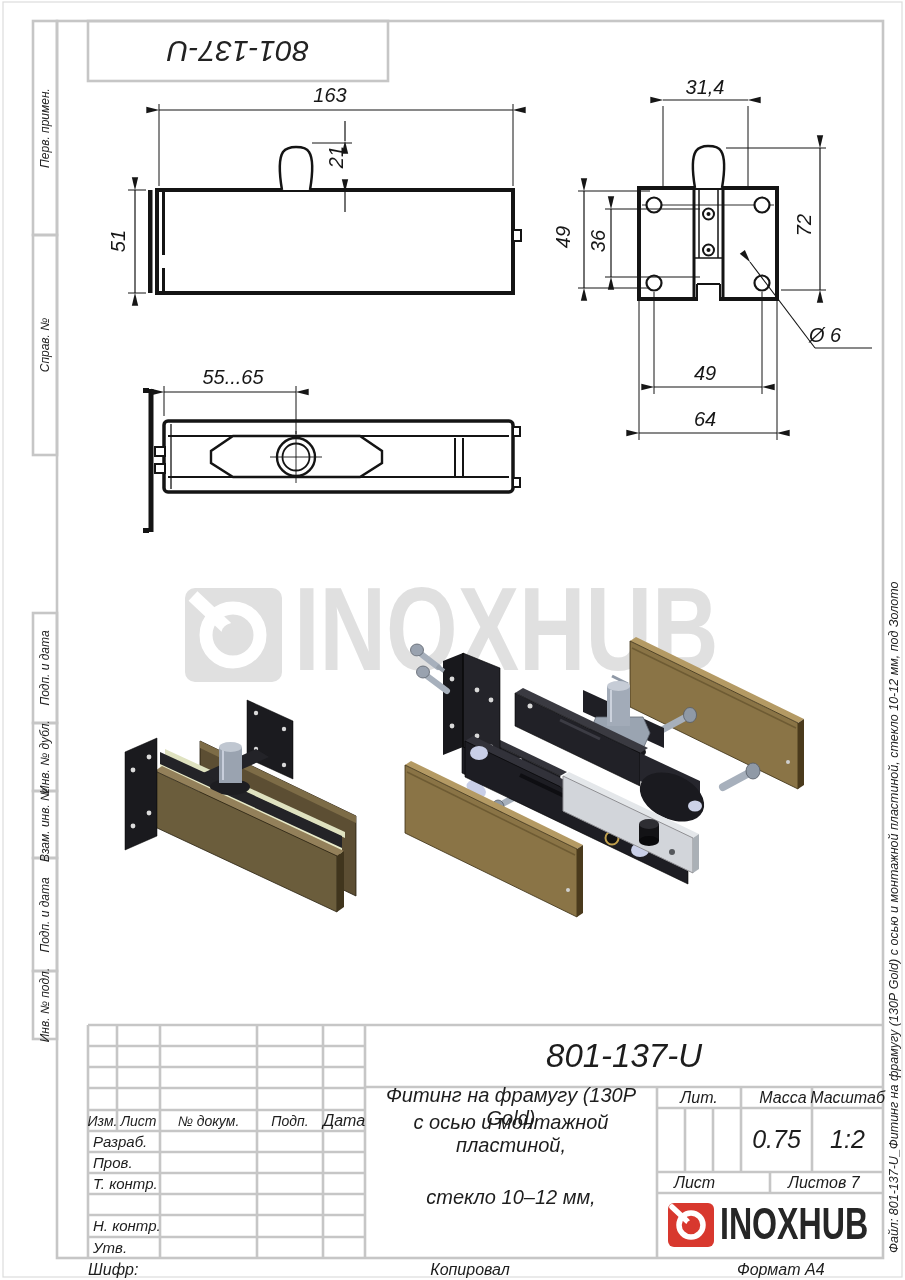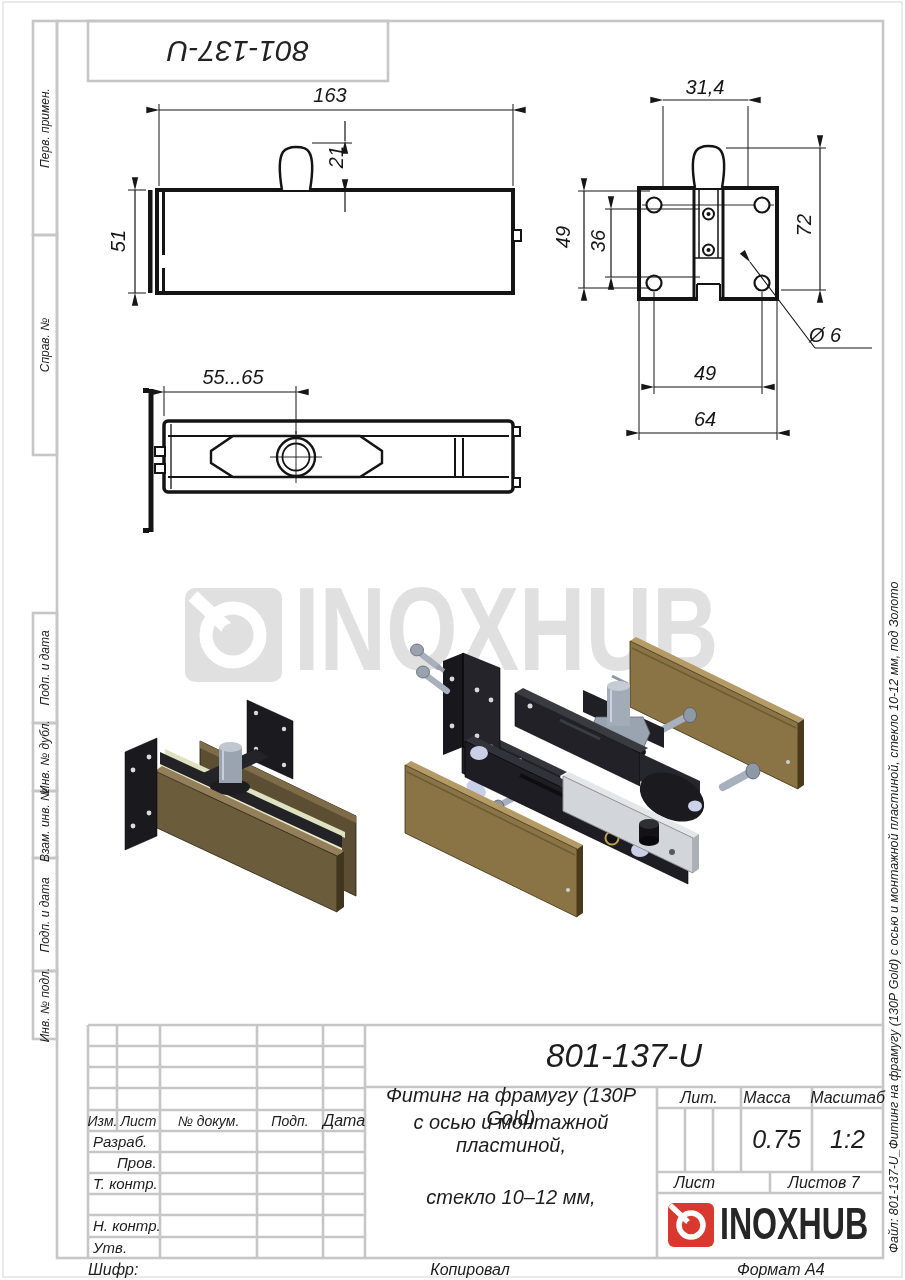--- a/index.html
+++ b/index.html
@@ -350,35 +350,35 @@
   <div class="abs dim ctr" style="left:670px;top:408px;width:70px;height:22px;">64</div>
   <div class="abs dim ctr" style="left:178px;top:366px;width:110px;height:22px;">55...65</div>
 
   <div class="abs tb ctr" style="left:365px;top:1028px;width:518px;height:55px;font-size:33px;">801-137-U</div>
 
   <div class="abs tb ctr" style="left:368px;top:1095px;width:286px;height:24px;font-size:20px;">Фитинг на фрамугу (130Р Gold)</div>
   <div class="abs tb ctr" style="left:368px;top:1122px;width:286px;height:24px;font-size:20px;">с осью и монтажной пластиной,</div>
   <div class="abs tb ctr" style="left:368px;top:1149px;width:286px;height:24px;font-size:20px;margin-top:36px;">стекло 10–12 мм,</div>
 
   <div class="abs tb ctr" style="left:657px;top:1089px;width:84px;height:18px;font-size:16px;">Лит.</div>
-  <div class="abs tb ctr" style="left:741px;top:1089px;width:52px;height:18px;font-size:16px;">Масса</div>
+  <div class="abs tb ctr" style="left:741px;top:1089px;width:52px;height:18px;font-size:16px;padding-left:16px;">Масса</div>
   <div class="abs tb ctr" style="left:812px;top:1089px;width:71px;height:18px;font-size:16px;">Масштаб</div>
   <div class="abs tb ctr" style="left:741px;top:1124px;width:71px;height:30px;font-size:25px;">0.75</div>
   <div class="abs tb ctr" style="left:812px;top:1124px;width:71px;height:30px;font-size:25px;">1:2</div>
   <div class="abs tb" style="left:674px;top:1174px;font-size:16px;">Лист</div>
   <div class="abs tb" style="left:788px;top:1174px;font-size:16px;">Листов 7</div>
 
   <div class="abs tb ctr" style="left:88px;top:1112px;width:29px;height:17px;font-size:14px;">Изм.</div>
   <div class="abs tb ctr" style="left:117px;top:1112px;width:43px;height:17px;font-size:14px;">Лист</div>
   <div class="abs tb ctr" style="left:160px;top:1112px;width:97px;height:17px;font-size:14px;">№ докум.</div>
   <div class="abs tb ctr" style="left:257px;top:1112px;width:66px;height:17px;font-size:14px;">Подп.</div>
   <div class="abs tb ctr" style="left:323px;top:1112px;width:42px;height:17px;font-size:16px;">Дата</div>
 
   <div class="abs tb" style="left:93px;top:1133px;font-size:15px;">Разраб.</div>
-  <div class="abs tb" style="left:93px;top:1154px;font-size:15px;margin-left:24px;">Пров.</div>
+  <div class="abs tb" style="left:93px;top:1154px;font-size:15px;">Пров.</div>
   <div class="abs tb" style="left:93px;top:1175px;font-size:15px;">Т. контр.</div>
   <div class="abs tb" style="left:93px;top:1217px;font-size:15px;text-align:center;">Н. контр.</div>
   <div class="abs tb" style="left:93px;top:1239px;font-size:15px;">Утв.</div>
 
   <div class="abs tb" style="left:88px;top:1261px;font-size:16px;">Шифр:</div>
   <div class="abs tb ctr" style="left:400px;top:1261px;width:140px;height:18px;font-size:16px;">Копировал</div>
   <div class="abs tb" style="left:737px;top:1261px;font-size:16px;">Формат А4</div>
 
   <div class="abs" style="left:668px;top:1203px;width:46px;height:44px;">
     <svg width="46" height="44">

